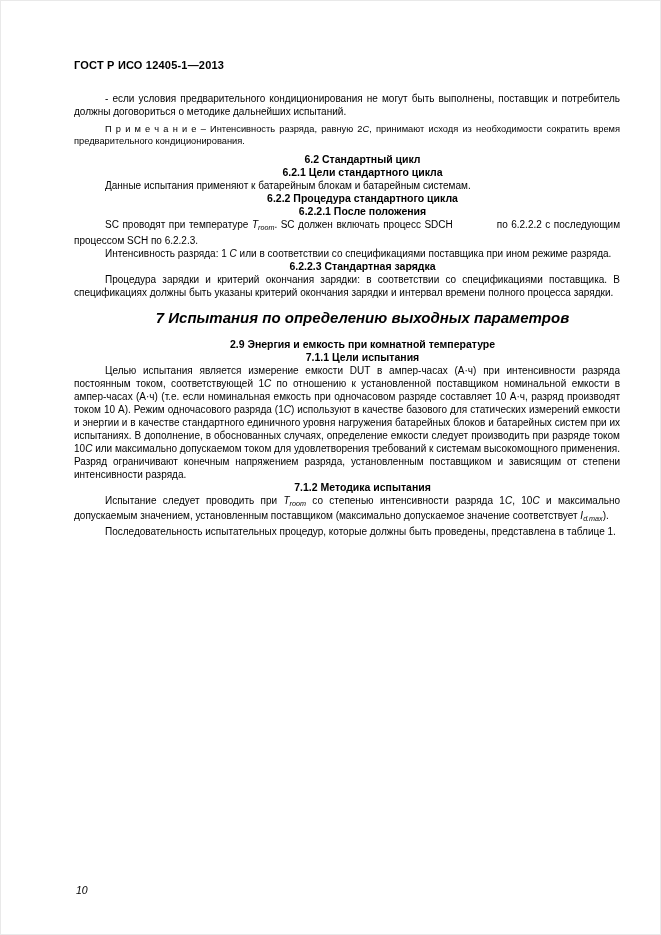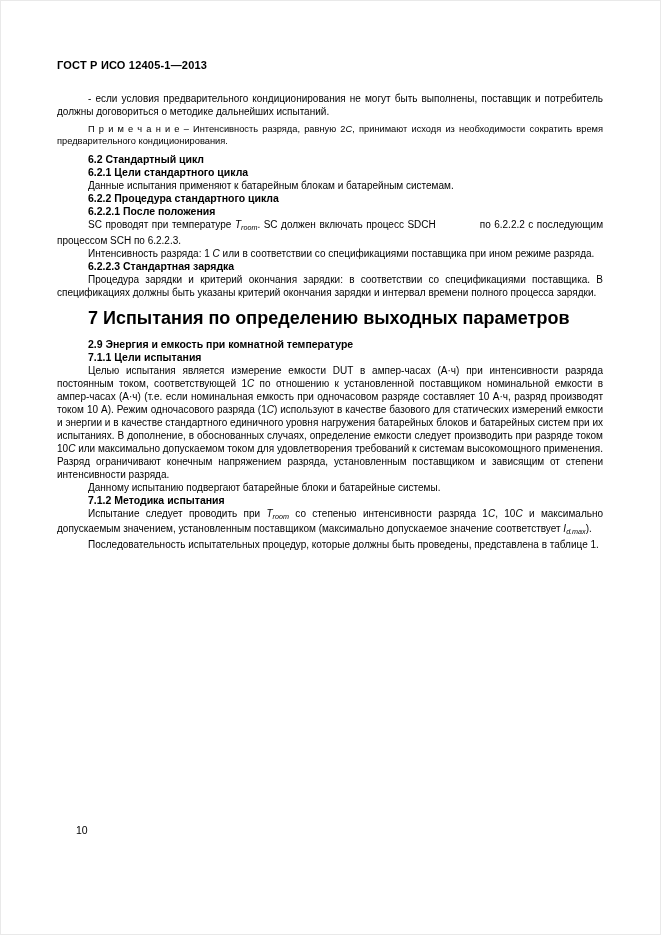--- a/index.html
+++ b/index.html
@@ -8,32 +8,32 @@
     width: 661px;
     height: 935px;
     background: #ffffff;
     box-shadow: inset 0 0 0 1px #e9e9e9;
     font-family: "Liberation Sans", sans-serif;
     color: #000000;
     overflow: hidden;
   }
   .content {
     position: absolute;
-    left: 57px;
+    left: 74px;
     top: 59px;
     width: 546px;
   }
   .doc-header {
     font-size: 11px;
     font-weight: bold;
     line-height: 13px;
     margin-bottom: 20px;
     letter-spacing: 0.2px;
   }
-  .doc-body p { margin: 0; }
+  .doc-body p { margin: 0; text-align: center; }
   p.body {
     font-size: 10px;
     line-height: 13px;
     text-align: justify;
     text-indent: 31px;
   }
   p.note {
     font-size: 9.3px;
     line-height: 12px;
     text-align: justify;
@@ -46,39 +46,41 @@
     font-weight: bold;
     text-indent: 31px;
   }
   p.h2 {
     font-size: 10.5px;
     line-height: 13px;
     font-weight: bold;
     text-indent: 31px;
   }
   p.h1 {
-    font-size: 18px;
+    font-size: 15px;
     line-height: 16px;
     font-weight: bold;
     text-indent: 31px;
     margin: 11px 0 12px 0 !important;
+    font-style: italic;
   }
   .run-i { font-style: italic; }
   .run-isub {
     font-style: italic;
     font-size: 72%;
     vertical-align: -1.5px;
   }
   .run-gap { display: inline-block; width: 44px; }
   .page-number {
     position: absolute;
     left: 76px;
-    top: 824px;
+    top: 884px;
     font-size: 10.5px;
     line-height: 13px;
+    font-style: italic;
   }
 </style>
 </head>
 <body>
 
 <div class="page">
   <div class="content">
     <div class="doc-header">ГОСТ Р ИСО 12405-1—2013</div>
     <div class="doc-body">
         <p class="body"><span>- если условия предварительного кондиционирования не могут быть выполнены, поставщик и потребитель должны договориться о методике дальнейших испытаний.</span></p>
@@ -89,20 +91,19 @@
         <p class="h3"><span>6.2.2 Процедура стандартного цикла</span></p>
         <p class="h3"><span>6.2.2.1 После положения</span></p>
         <p class="body"><span>SC проводят при температуре </span><span class="run-i">T</span><span class="run-isub">room</span><span>. SC должен включать процесс SDCH</span><span class="run-gap"></span><span>по 6.2.2.2 с по­следующим процессом SCH по 6.2.2.3.</span></p>
         <p class="body"><span>Интенсивность разряда: 1 </span><span class="run-i">С</span><span> или в соответствии со спецификациями поставщика при ином ре­жиме разряда.</span></p>
         <p class="h3"><span>6.2.2.3 Стандартная зарядка</span></p>
         <p class="body"><span>Процедура зарядки и критерий окончания зарядки: в соответствии со спецификациями по­ставщика. В спецификациях должны быть указаны критерий окончания зарядки и интервал времени полного процесса зарядки.</span></p>
         <p class="h1"><span>7 Испытания по определению выходных параметров</span></p>
         <p class="h2"><span>2.9 Энергия и емкость при комнатной температуре</span></p>
         <p class="h3"><span>7.1.1 Цели испытания</span></p>
         <p class="body"><span>Целью испытания является измерение емкости DUT в ампер-часах (А·ч) при интенсивности разряда постоянным током, соответствующей 1</span><span class="run-i">С</span><span> по отношению к установленной поставщиком номи­нальной емкости в ампер-часах (А·ч) (т.е. если номинальная емкость при одночасовом разряде со­ставляет 10 А·ч, разряд производят током 10 А). Режим одночасового разряда (1</span><span class="run-i">С</span><span>) используют в ка­честве базового для статических измерений емкости и энергии и в качестве стандартного единичного уровня нагружения батарейных блоков и батарейных систем при их испытаниях. В дополнение, в обоснованных случаях, определение емкости следует производить при разряде током 10</span><span class="run-i">С</span><span> или мак­симально допускаемом током для удовлетворения требований к системам высокомощного примене­ния. Разряд ограничивают конечным напряжением разряда, установленным поставщиком и завися­щим от степени интенсивности разряда.</span></p>
-        <p class="body"><span>Данному испытанию подвергают батарейные блоки и батарейные системы.</span></p>
         <p class="h3"><span>7.1.2 Методика испытания</span></p>
         <p class="body"><span>Испытание следует проводить при </span><span class="run-i">T</span><span class="run-isub">room</span><span> со степенью интенсивности разряда 1</span><span class="run-i">С</span><span>, 10</span><span class="run-i">С</span><span> и макси­мально допускаемым значением, установленным поставщиком (максимально допускаемое значение соответствует </span><span class="run-i">I</span><span class="run-isub">d.max</span><span>).</span></p>
         <p class="body"><span>Последовательность испытательных процедур, которые должны быть проведены, представ­лена в таблице 1.</span></p>
       </div>
   </div>
   <div class="page-number">10</div>
 </div>
 
 </body></html>

